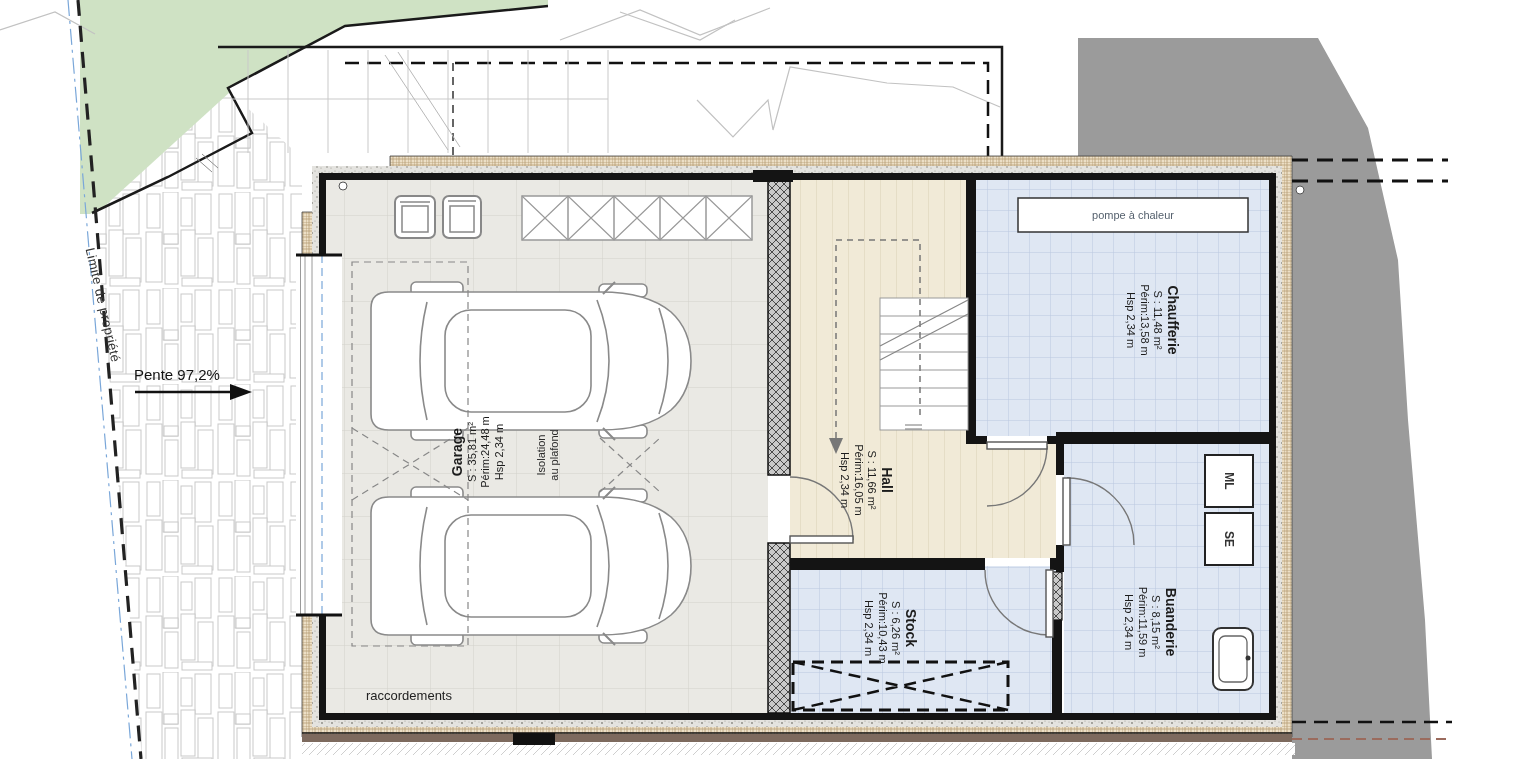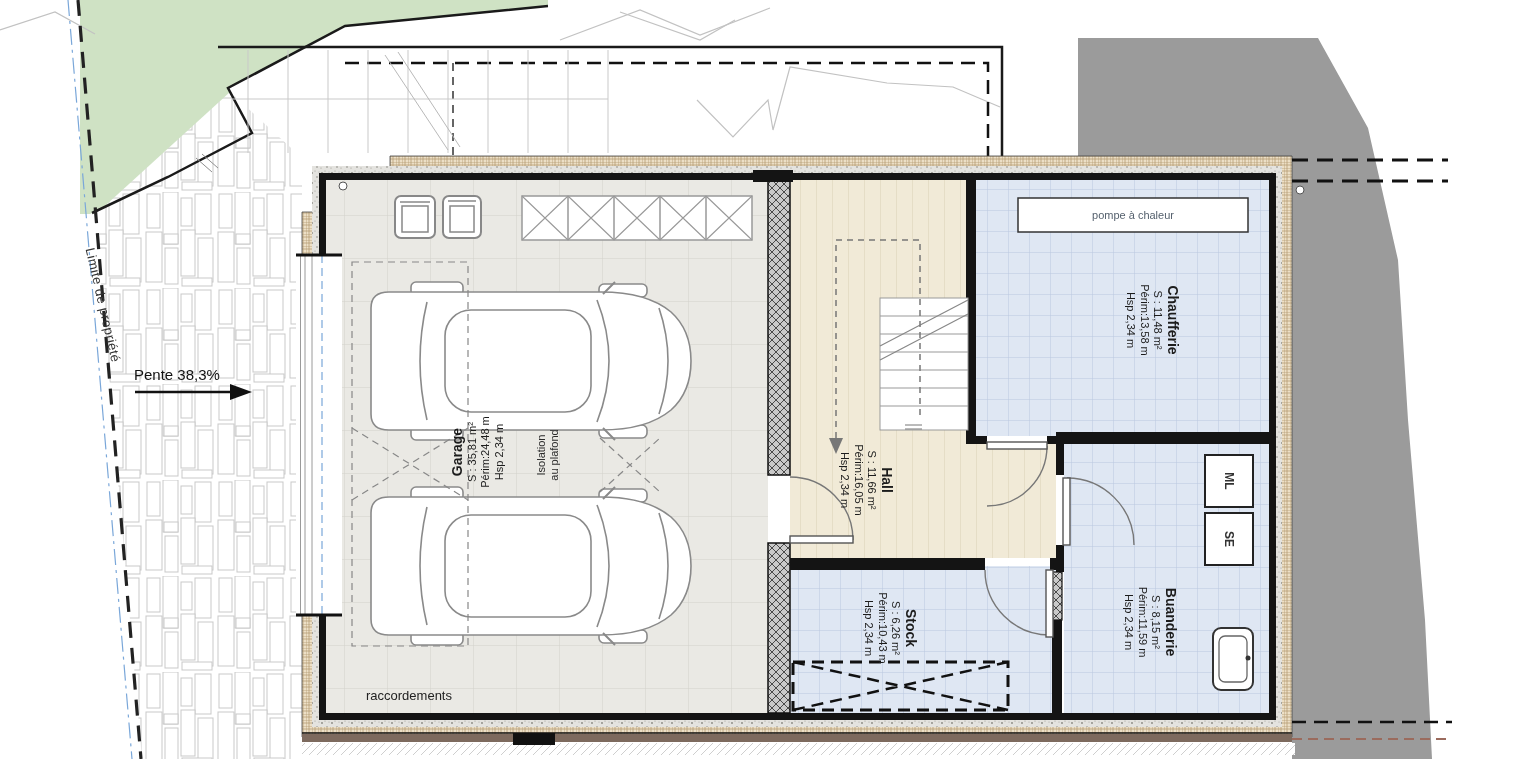--- a/index.html
+++ b/index.html
@@ -307,16 +307,16 @@
   <span>S : 8,15 m²</span>
   <span>Périm:11,59 m</span>
   <span>Hsp 2,34 m</span>
 </div>
 
 <div class="pompe" style="left:1133px;top:215px;">pompe à chaleur</div>
 <div class="appl" style="left:1229px;top:481px;">ML</div>
 <div class="appl" style="left:1229px;top:539px;">SE</div>
 
 <div class="plain" style="left:366px;top:676px;margin-top:12px;">raccordements</div>
-<div class="pente" style="left:134px;top:366px;">Pente 38,3%</div>
+<div class="pente" style="left:134px;top:366px;">Pente 97,2%</div>
 <div class="limite" style="left:103px;top:305px;">Limite de propriété</div>
 
 </div>
 
 </body></html>

